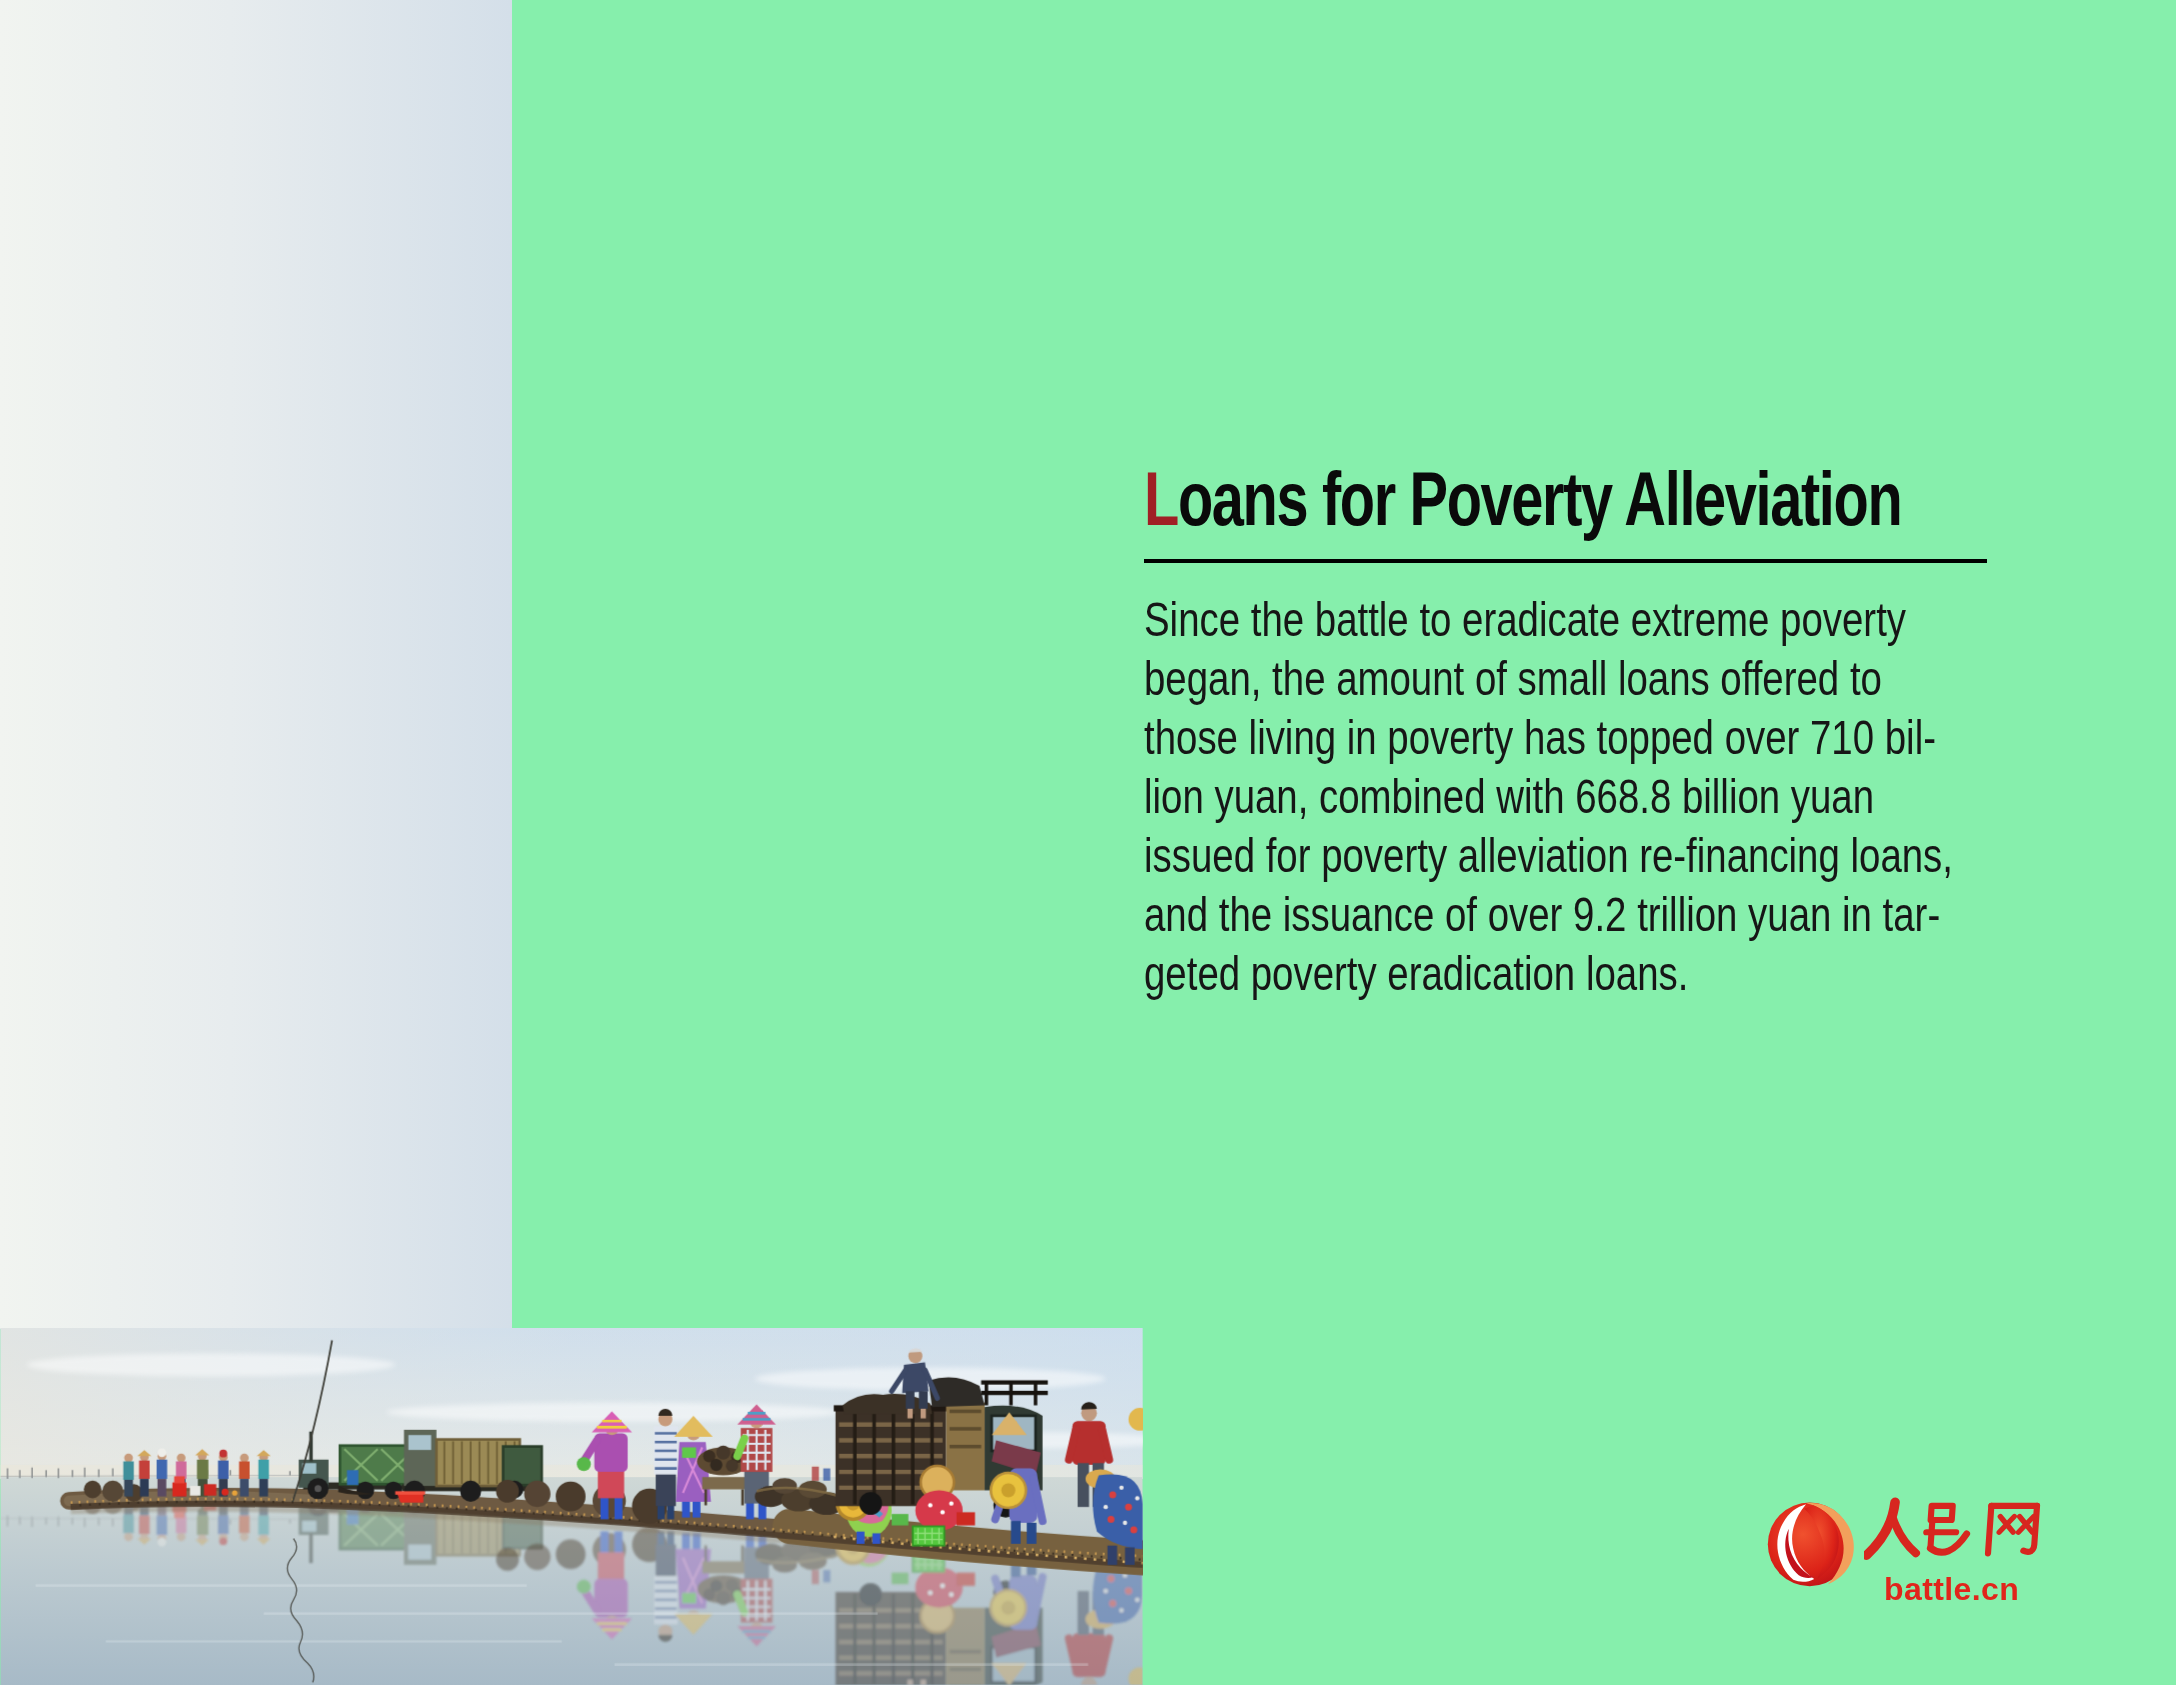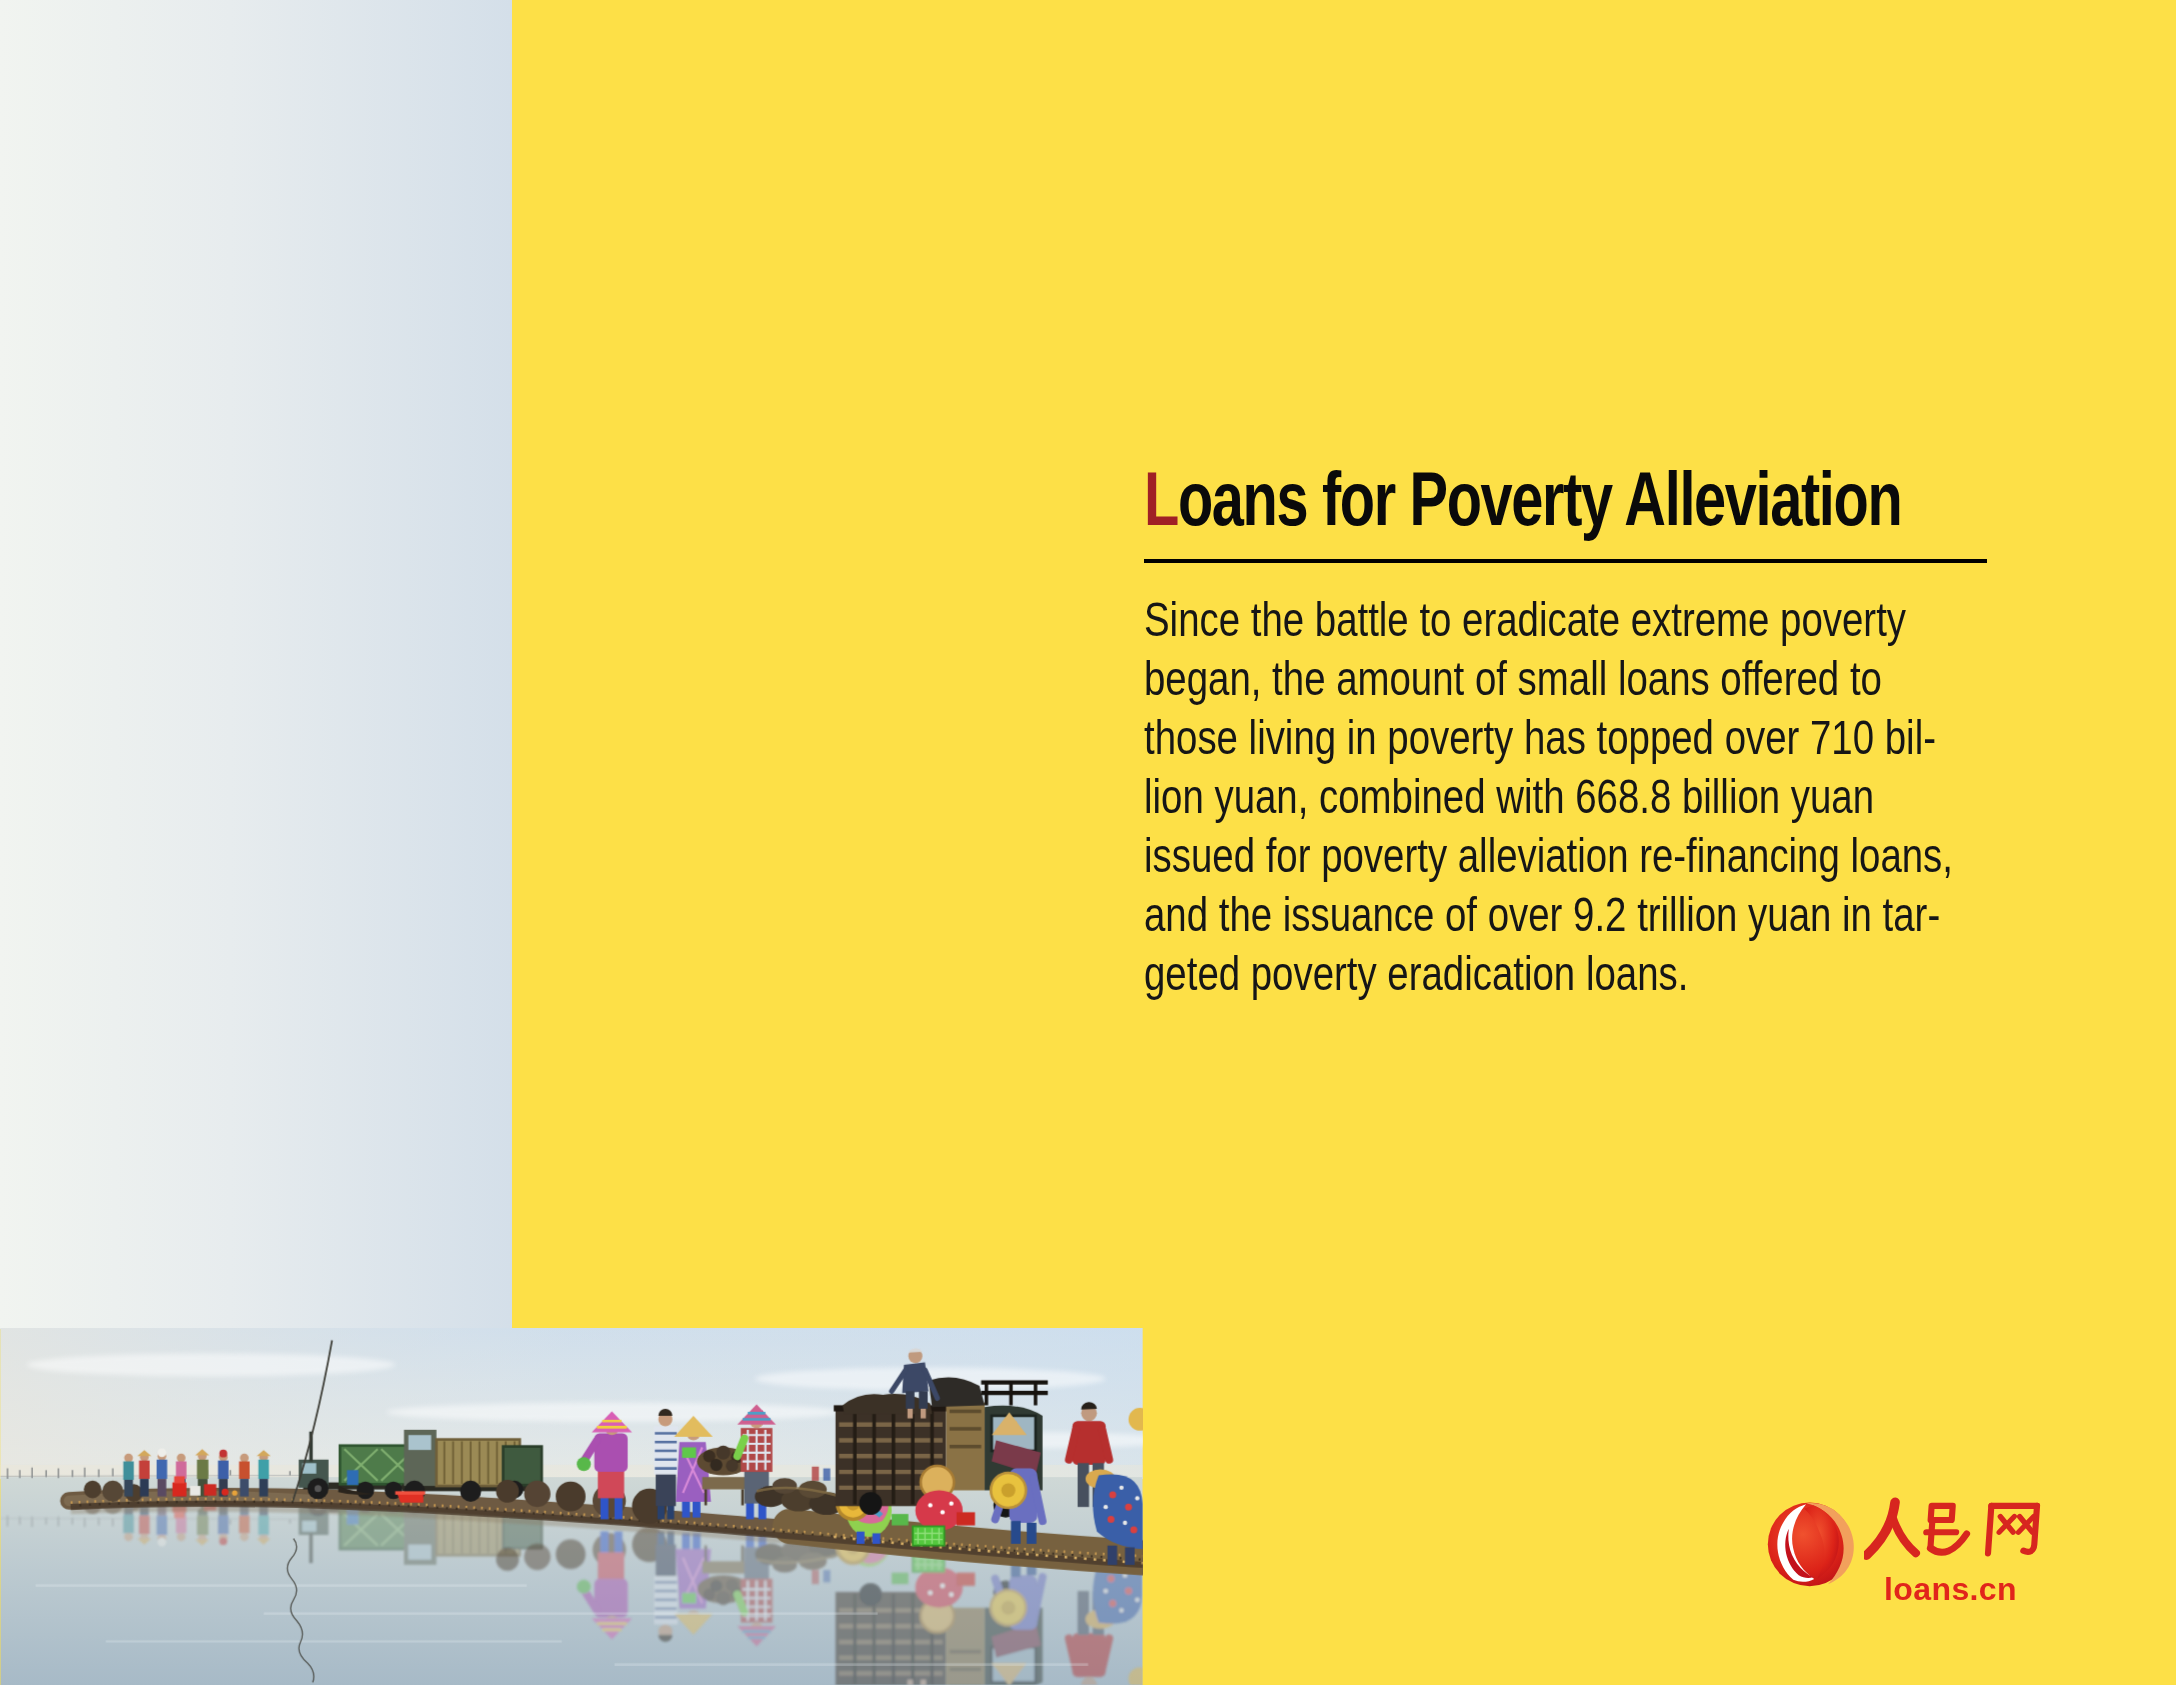--- a/index.html
+++ b/index.html
@@ -1,17 +1,17 @@
 <!DOCTYPE html>
 <html style="font-size:14px"><head>
 <meta charset="utf-8">
 <style>
   html,body{margin:0;padding:0;background:#888;}
   #canvas{
-    position:relative; width:2177px; height:1685px; background:#fde047;
+    position:relative; width:2177px; height:1685px; background:#86efac;
     overflow:hidden; font-family:"Liberation Sans","DejaVu Sans",sans-serif;
   }
   
   .band{
     position:absolute; left:0; top:0; width:512px; height:1329px;
     background:linear-gradient(90deg,#f1f4f0 0%,#e7ecee 45%,#d4dfe9 100%);
   }
   
   .photo{ position:absolute; left:0; top:1328px; width:1143px; height:357px; margin:0; }
   .photo svg{ display:block; }
@@ -421,17 +421,17 @@
         <path d="M80,30 V62" stroke-width="7"></path>
         <path d="M74,44 H108" stroke-width="7"></path>
         <path d="M80,62 C94,72 108,66 120,46" stroke-width="8"></path>
         <path d="M146,14 V68" stroke-width="7"></path>
         <path d="M146,14 H198" stroke-width="7"></path>
         <path d="M198,14 V58 C198,66 193,68 186,65" stroke-width="7"></path>
         <path d="M157,26 L173,44 M173,26 L157,44" stroke-width="6"></path>
         <path d="M179,26 L195,44 M195,26 L179,44" stroke-width="6"></path>
       </g>
     </svg>
-    <div class="logo-domain">loans.cn</div>
+    <div class="logo-domain">battle.cn</div>
   </div>
 
 </div>
 
 
 </body></html>

